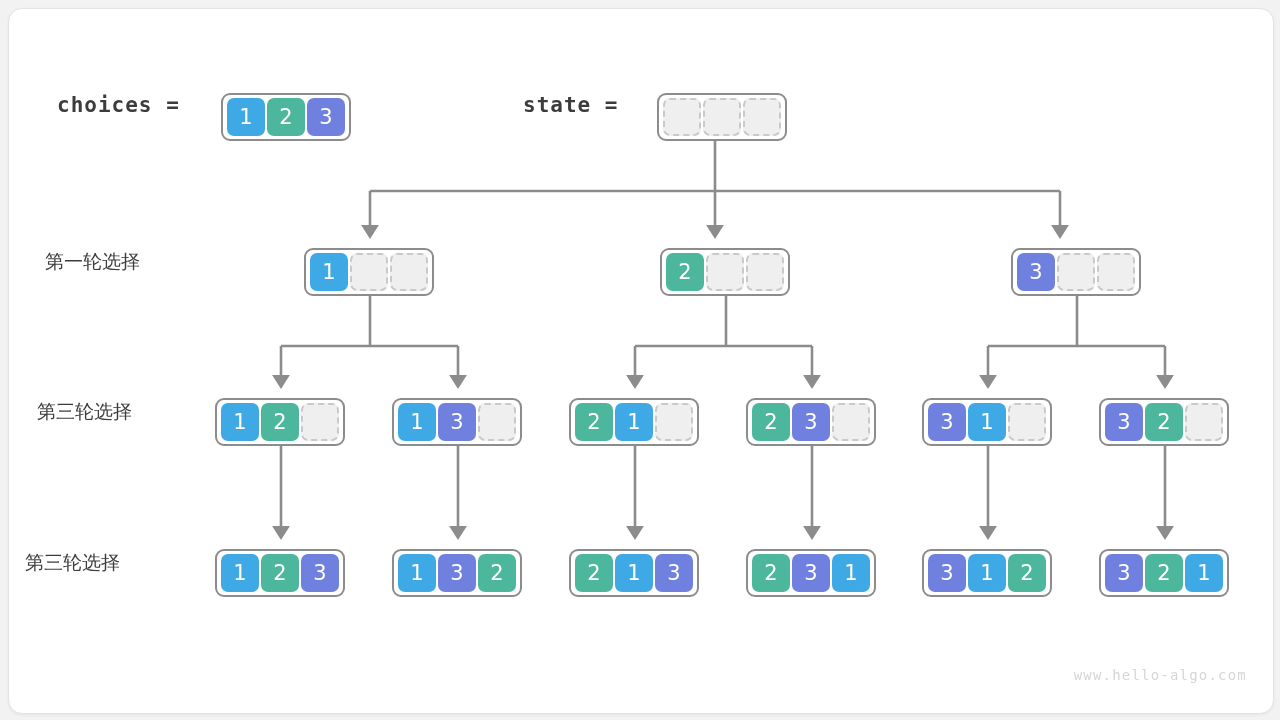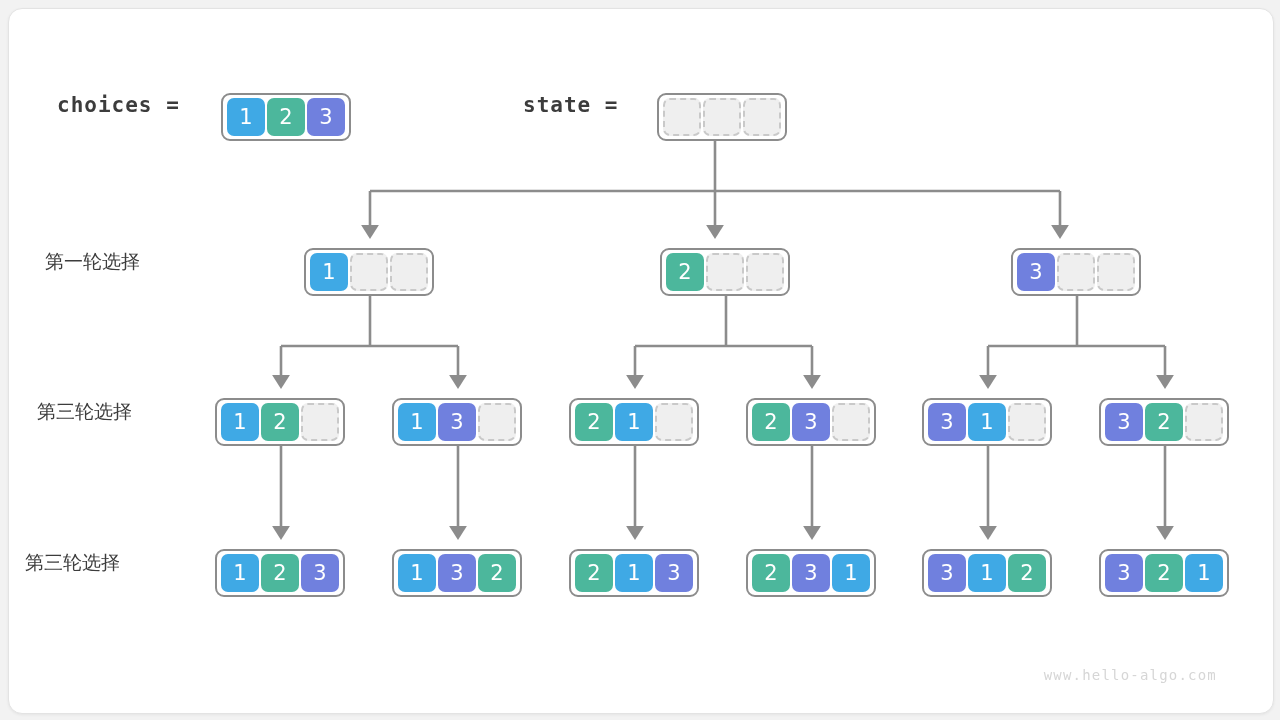--- a/index.html
+++ b/index.html
@@ -25,21 +25,21 @@
     font-family:"DejaVu Sans Mono","Liberation Mono",monospace;
     font-weight:700;font-size:21px;color:#3c3c3c;
     letter-spacing:1px;white-space:nowrap;
   }
   .row-label{
     position:absolute;
     font-size:19px;color:#3c3c3c;white-space:nowrap;
     font-family:"DejaVu Sans","Liberation Sans",sans-serif;
   }
   #watermark{
-    position:absolute;right:56px;bottom:30px;
+    position:absolute;right:26px;bottom:30px;
     font-family:"DejaVu Sans Mono","Liberation Mono",monospace;
     font-size:14px;color:#d6d6d6;letter-spacing:1.2px;white-space:nowrap;
   }
 
   
   .array{
     position:absolute;
     display:flex;align-items:center;
     border:2px solid #8c8c8c;border-radius:9px;
     background:#ffffff;

